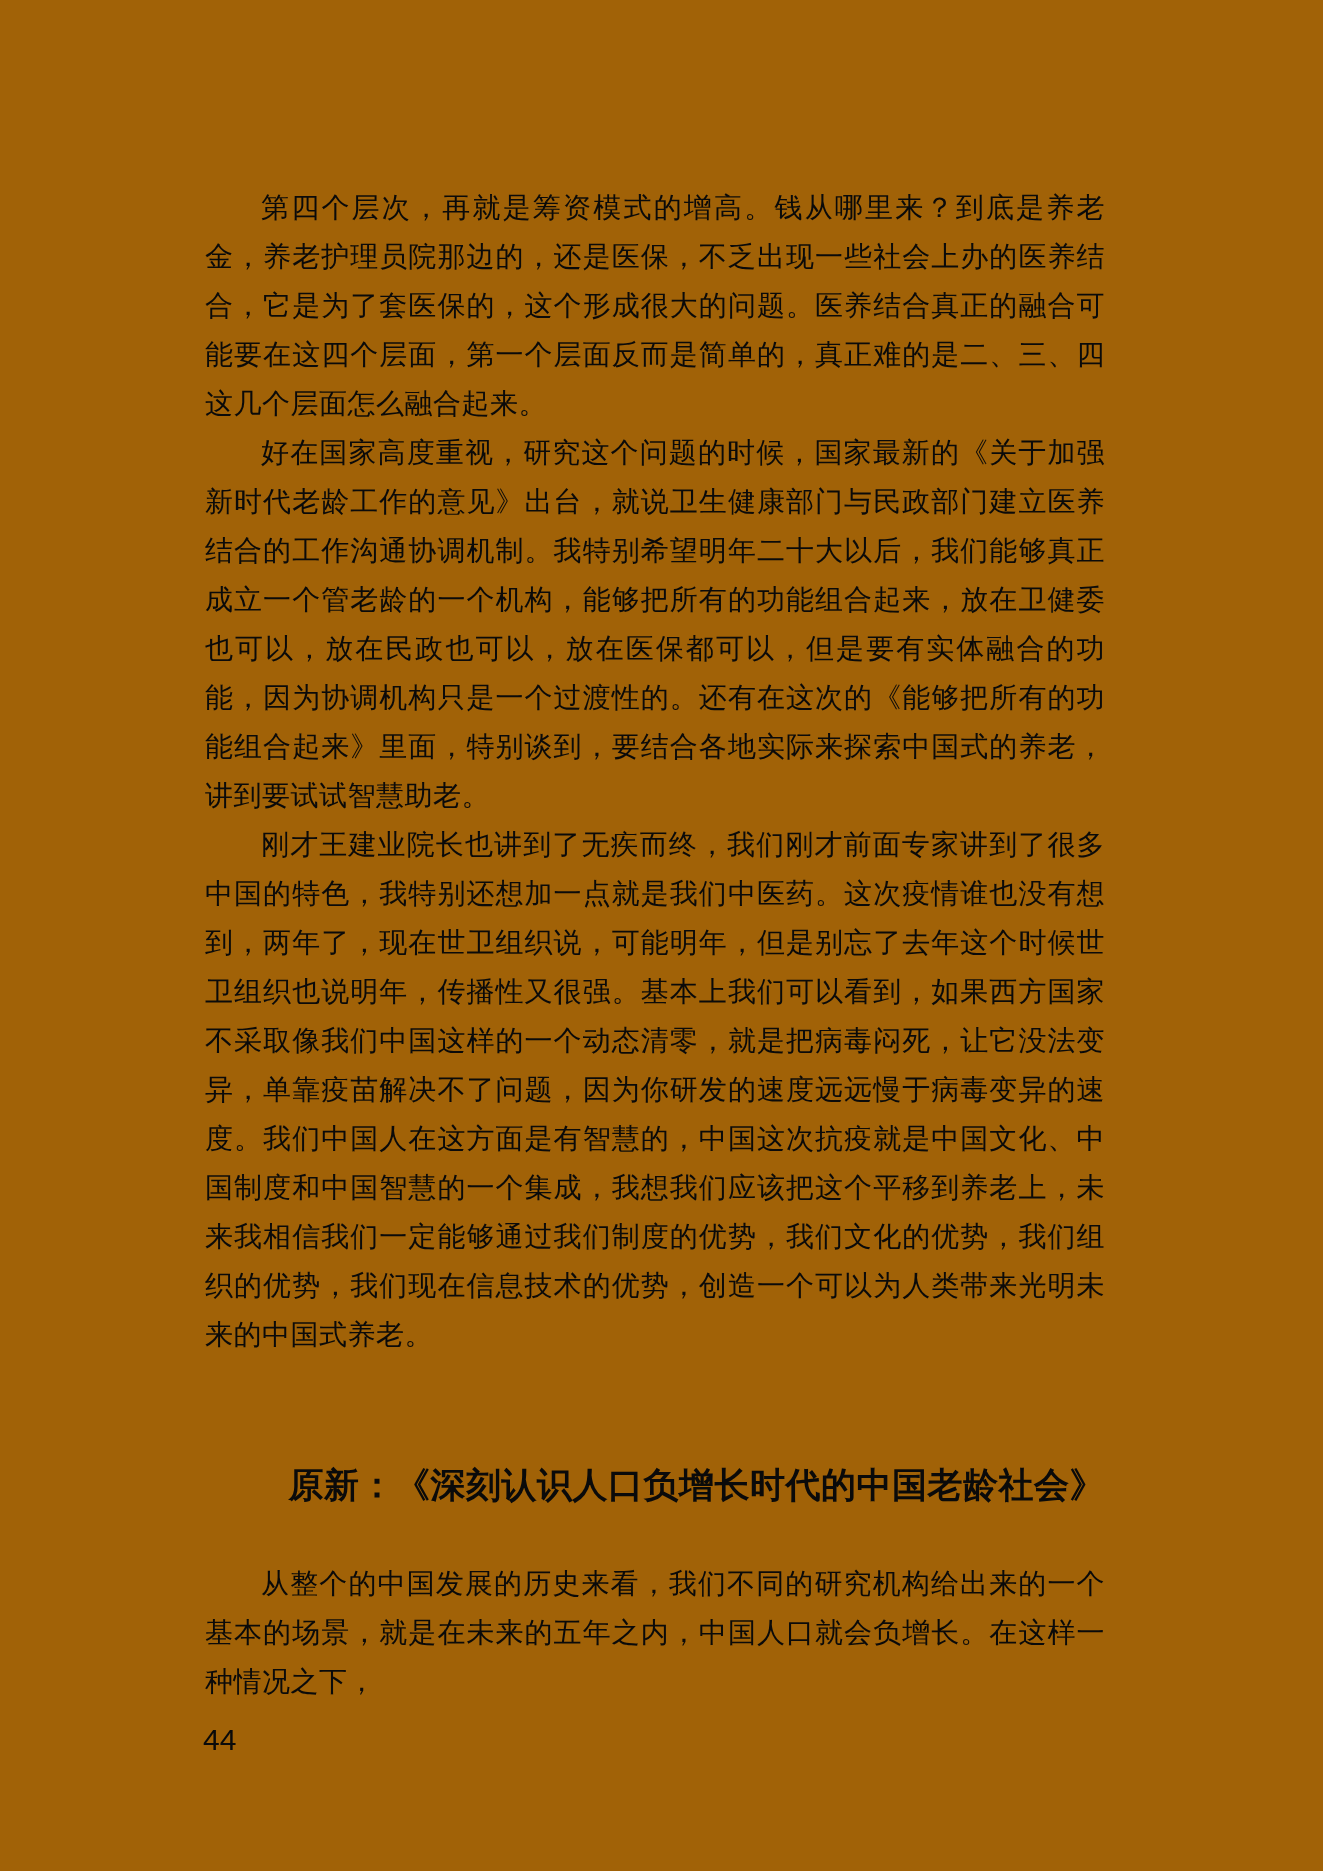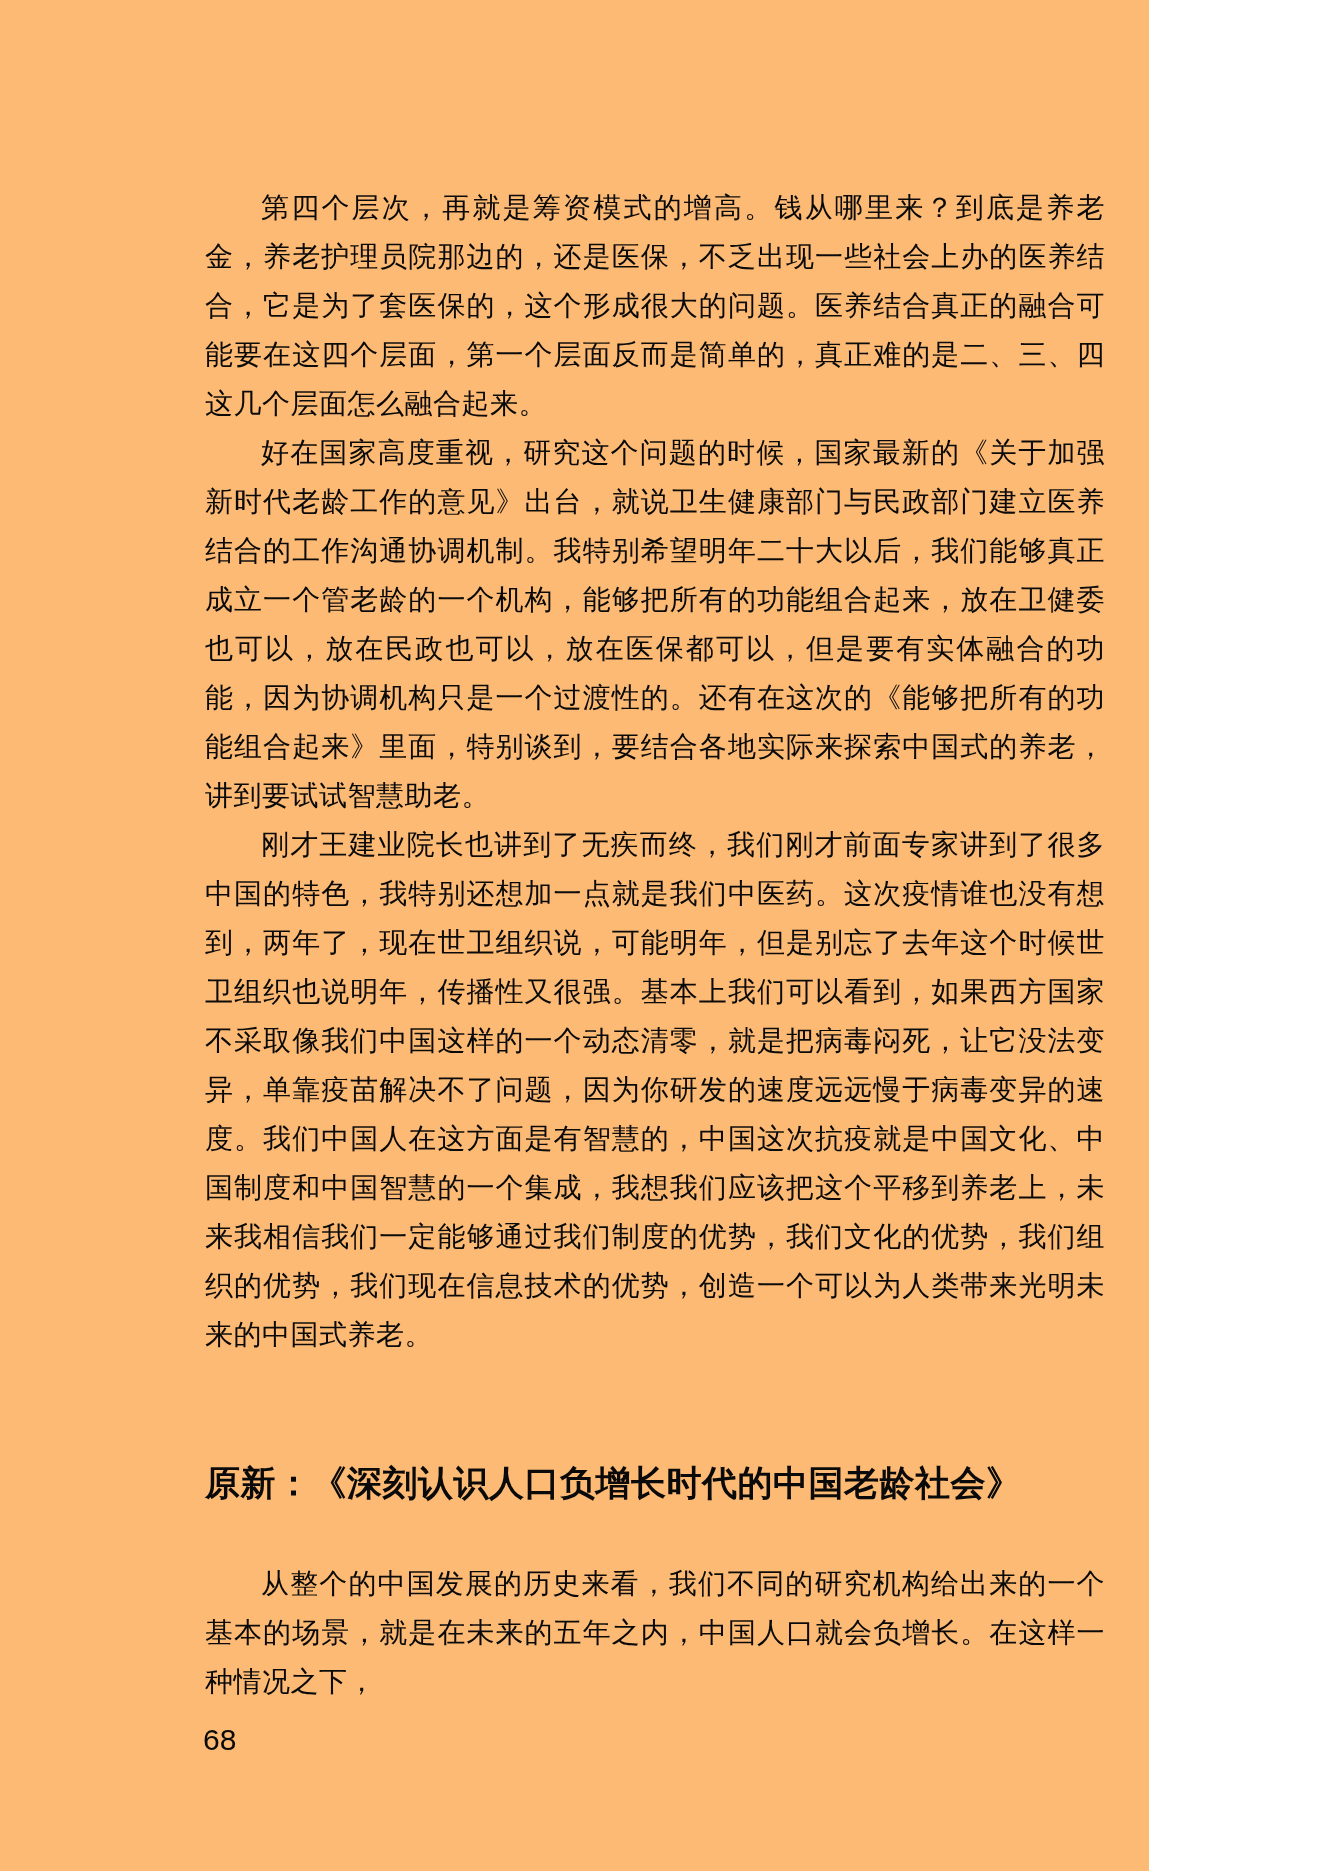--- a/index.html
+++ b/index.html
@@ -2,23 +2,23 @@
 <html><head>
 <meta charset="utf-8">
 <style>
   html, body {
     margin: 0;
     padding: 0;
     background: #ffffff;
   }
   .page {
     position: relative;
-    width: 1149px;
+    width: 1323px;
     height: 1871px;
-    background: #fdba74;
+    background: #a16207;
     overflow: hidden;
     font-family: "Liberation Serif", serif;
     color: #0a0a0a;
   }
   .content {
     position: absolute;
     left: 205px;
     top: 183px;
     width: 900px;
   }
@@ -33,23 +33,22 @@
     font-weight: 400;
   }
   .body-para.indent-wide {
     text-indent: 2.4em;
   }
   .section-heading {
     margin: 104px 0 50px 0;
     font-size: 35px;
     line-height: 46px;
     font-weight: 700;
-    text-align: left;
+    text-align: right;
     letter-spacing: 0.5px;
-    font-family: Liberation Mono, monospace;
   }
   .page-number {
     position: absolute;
     left: 203px;
     top: 1722px;
     font-size: 30px;
     line-height: 36px;
     font-family: "Liberation Sans", sans-serif;
     color: #0a0a0a;
   }
@@ -58,14 +57,14 @@
 <body>
 
 <div class="page">
   <div class="content">
     <p class="body-para">第四个层次，再就是筹资模式的增高。钱从哪里来？到底是养老金，养老护理员院那边的，还是医保，不乏出现一些社会上办的医养结合，它是为了套医保的，这个形成很大的问题。医养结合真正的融合可能要在这四个层面，第一个层面反而是简单的，真正难的是二、三、四这几个层面怎么融合起来。</p>
     <p class="body-para">好在国家高度重视，研究这个问题的时候，国家最新的《关于加强新时代老龄工作的意见》出台，就说卫生健康部门与民政部门建立医养结合的工作沟通协调机制。我特别希望明年二十大以后，我们能够真正成立一个管老龄的一个机构，能够把所有的功能组合起来，放在卫健委也可以，放在民政也可以，放在医保都可以，但是要有实体融合的功能，因为协调机构只是一个过渡性的。还有在这次的《能够把所有的功能组合起来》里面，特别谈到，要结合各地实际来探索中国式的养老，讲到要试试智慧助老。</p>
     <p class="body-para">刚才王建业院长也讲到了无疾而终，我们刚才前面专家讲到了很多中国的特色，我特别还想加一点就是我们中医药。这次疫情谁也没有想到，两年了，现在世卫组织说，可能明年，但是别忘了去年这个时候世卫组织也说明年，传播性又很强。基本上我们可以看到，如果西方国家不采取像我们中国这样的一个动态清零，就是把病毒闷死，让它没法变异，单靠疫苗解决不了问题，因为你研发的速度远远慢于病毒变异的速度。我们中国人在这方面是有智慧的，中国这次抗疫就是中国文化、中国制度和中国智慧的一个集成，我想我们应该把这个平移到养老上，未来我相信我们一定能够通过我们制度的优势，我们文化的优势，我们组织的优势，我们现在信息技术的优势，创造一个可以为人类带来光明未来的中国式养老。</p>
     <h1 class="section-heading">原新：《深刻认识人口负增长时代的中国老龄社会》</h1>
     <p class="body-para">从整个的中国发展的历史来看，我们不同的研究机构给出来的一个基本的场景，就是在未来的五年之内，中国人口就会负增长。在这样一种情况之下，</p>
   </div>
-  <div class="page-number">68</div>
+  <div class="page-number">44</div>
 </div>
 
 </body></html>

